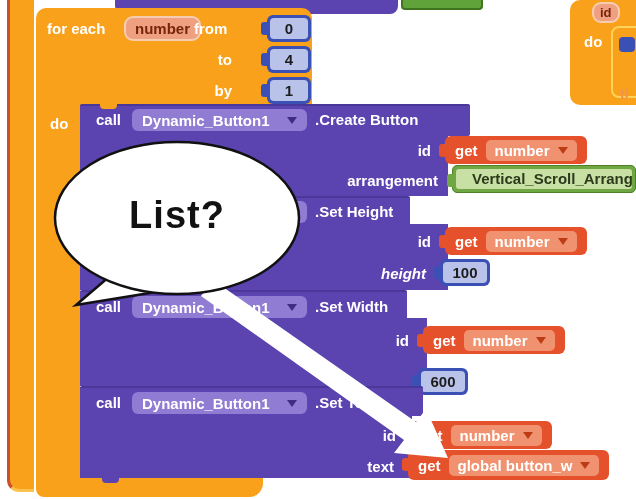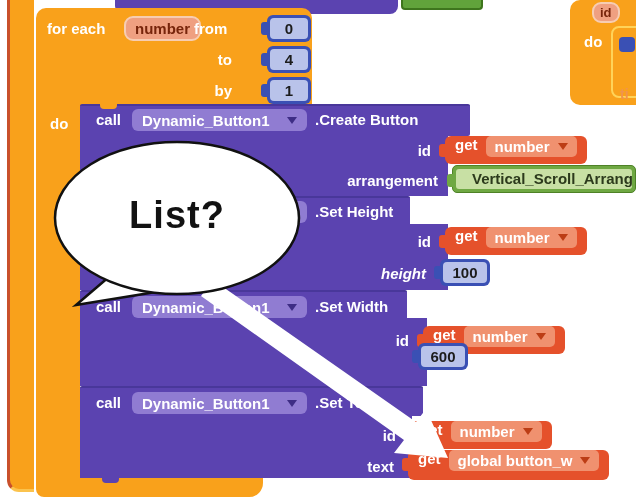--- a/index.html
+++ b/index.html
@@ -17,21 +17,21 @@
   .tri{width:0;height:0;border-left:5px solid transparent;border-right:5px solid transparent;
        border-top:7px solid #BC3D15;margin-left:8px;}
   .tri.p{border-top-color:#3E2D85;}
   
   .numb{box-sizing:border-box;background:#3A50B4;border-radius:6px;padding:3px;height:27px;}
   .numb::before{content:'';position:absolute;left:-6px;top:7px;width:8px;height:13px;
        background:#3A50B4;border-radius:3px 0 0 3px;}
   .numb .in{display:block;background:#B9C3EA;border-radius:4px;height:21px;line-height:21px;
        text-align:center;font-weight:700;font-size:15px;color:#1c1c1c;}
   
-  .getb{display:flex;background:#E5512B;border-radius:6px;height:28px;
+  .getb{display:flex;align-items:center;background:#E5512B;border-radius:6px;height:28px;
         padding:0 10px;box-sizing:border-box;}
   .getb::before{content:'';position:absolute;left:-6px;top:8px;width:8px;height:13px;
         background:#E5512B;border-radius:3px 0 0 3px;}
   .getb .g{color:#fff;font-weight:700;font-size:15px;margin-right:8px;}
   .gpill{display:flex;align-items:center;background:#F0916F;border-radius:5px;height:21px;
         padding:0 9px;color:#fff;font-weight:700;font-size:15px;}
   
   .greenb{box-sizing:border-box;background:#6FA843;border:1px solid #4E8227;border-radius:5px;
         padding:3px;height:28px;}
   .greenb::before{content:'';position:absolute;left:-6px;top:8px;width:8px;height:13px;
@@ -132,21 +132,21 @@
   </div>
   <span class="abs lbl" style="left:315px;top:295px;">.Set Width</span>
   <span class="abs lbl r" style="left:249px;top:329px;width:160px;">id</span>
   <div class="abs getb" style="left:423px;top:326px;">
     <span class="g">get</span>
     <span class="gpill">
       <span>number</span>
       <i class="tri"></i>
     </span>
   </div>
-  <div class="abs numb" style="left:418px;top:343px;width:50px;">
+  <div class="abs numb" style="left:418px;top:368px;width:50px;">
     <span class="in">600</span>
   </div>
 
   <div class="abs purple hdr" style="left:80px;top:386px;width:343px;height:30px;"></div>
   <div class="abs purple" style="left:80px;top:414px;width:332px;height:64px;"></div>
   <div class="abs purple" style="left:102px;top:477px;width:17px;height:6px;border-radius:0 0 4px 4px;"></div>
   <span class="abs lbl" style="left:96px;top:391px;">call</span>
   <div class="abs dpill" style="left:132px;top:392px;width:175px;">
     <span>Dynamic_Button1</span>
     <i class="tri p"></i>

